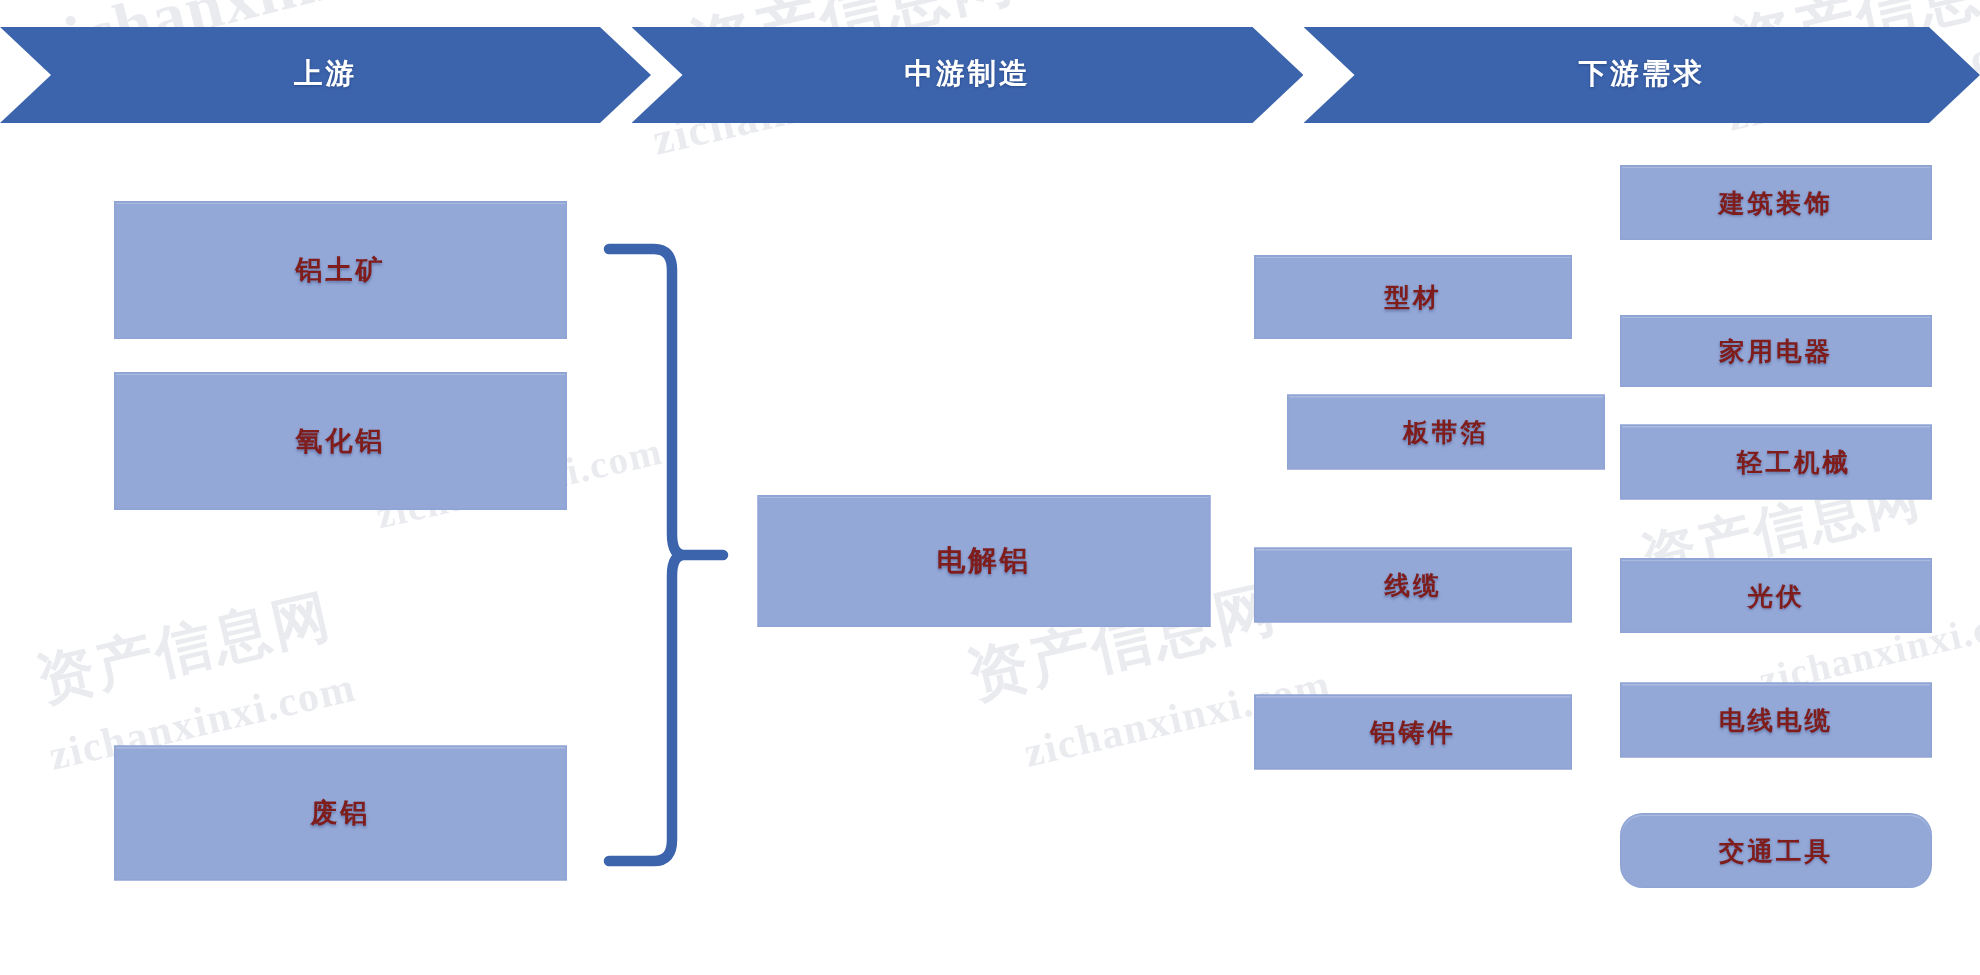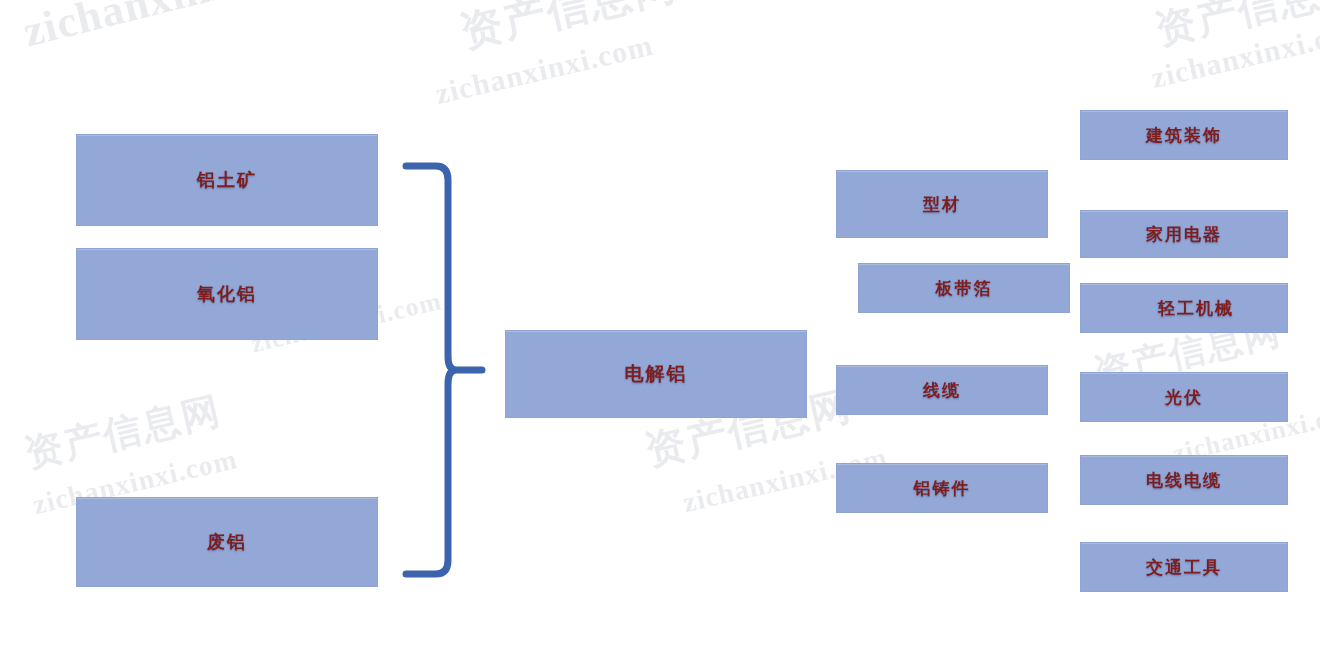--- a/index.html
+++ b/index.html
@@ -120,40 +120,51 @@
     <div class="wm en" style="left:1148px; top:62px; font-size:30px; transform:rotate(-13deg);">zichanxinxi.com</div>
     <div class="wm cn" style="left:20px; top:430px; font-size:38px; transform:rotate(-13deg);">资产信息网</div>
     <div class="wm en" style="left:30px; top:490px; font-size:28px; transform:rotate(-13deg);">zichanxinxi.com</div>
     <div class="wm cn" style="left:640px; top:425px; font-size:40px; transform:rotate(-13deg);">资产信息网</div>
     <div class="wm en" style="left:680px; top:488px; font-size:28px; transform:rotate(-13deg);">zichanxinxi.com</div>
     <div class="wm cn" style="left:1090px; top:350px; font-size:36px; transform:rotate(-13deg);">资产信息网</div>
     <div class="wm en" style="left:1170px; top:440px; font-size:26px; transform:rotate(-13deg);">zichanxinxi.com</div>
     <div class="wm en" style="left:248px; top:330px; font-size:26px; transform:rotate(-13deg);">zichanxinxi.com</div>
   </div>
 
+  <div class="banner-row">
+    <div class="banner b1">
+      <span class="banner-label">上游</span>
+    </div>
+    <div class="banner b2">
+      <span class="banner-label">中游制造</span>
+    </div>
+    <div class="banner b3">
+      <span class="banner-label">下游需求</span>
+    </div>
+  </div>
 
   <div class="node col-up" style="left:76px; top:134px; height:92px;">
     <span>铝土矿</span>
   </div>
   <div class="node col-up" style="left:76px; top:248px; height:92px;">
     <span>氧化铝</span>
   </div>
   <div class="node col-up" style="left:76px; top:497px; height:90px;justify-content:center;">
     <span>废铝</span>
   </div>
 
   <svg class="brace" width="110" height="430" viewBox="0 0 110 430" style="left:398px; top:160px;">
     <path d="M 8 6 L 38 6 Q 50 6 50 20 L 50 196 Q 50 210 58 210 L 84 210 L 58 210 Q 50 210 50 224 L 50 400 Q 50 414 38 414 L 8 414" fill="none" stroke="#3c64ad" stroke-width="7" stroke-linecap="round" stroke-linejoin="round"></path>
   </svg>
 
   <div class="node col-core" style="left:505px; top:330px; height:88px;">
     <span>电解铝</span>
   </div>
 
-  <div class="node col-mid" style="left:836px; top:170px; height:68px;">
+  <div class="node col-mid" style="left:836px; top:170px; height:56px;">
     <span>型材</span>
   </div>
   <div class="node col-mid" style="left:858px; top:263px; height:50px;">
     <span>板带箔</span>
   </div>
   <div class="node col-mid" style="left:836px; top:365px; height:50px;">
     <span>线缆</span>
   </div>
   <div class="node col-mid" style="left:836px; top:463px; height:50px;">
     <span>铝铸件</span>
@@ -167,17 +178,17 @@
   </div>
   <div class="node col-down" style="left:1080px; top:283px; height:50px;padding-left:24px;">
     <span>轻工机械</span>
   </div>
   <div class="node col-down" style="left:1080px; top:372px; height:50px;">
     <span>光伏</span>
   </div>
   <div class="node col-down" style="left:1080px; top:455px; height:50px;">
     <span>电线电缆</span>
   </div>
-  <div class="node col-down" style="left:1080px; top:542px; height:50px;">
+  <div class="node col-down" style="left:1080px; top:542px; height:50px;border-radius:15px;">
     <span>交通工具</span>
   </div>
 
 </div>
 
 </body></html>

